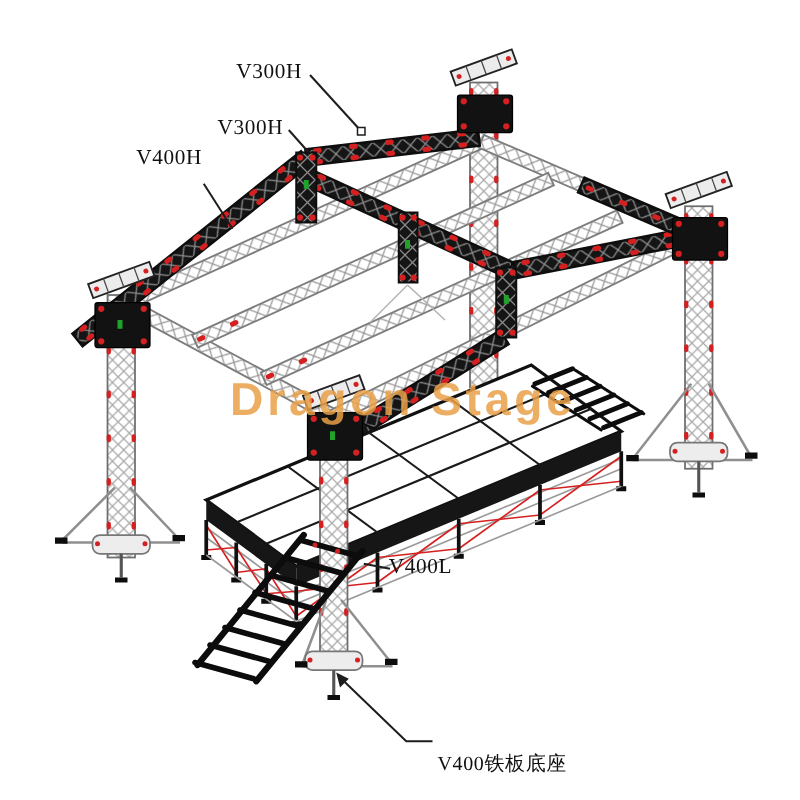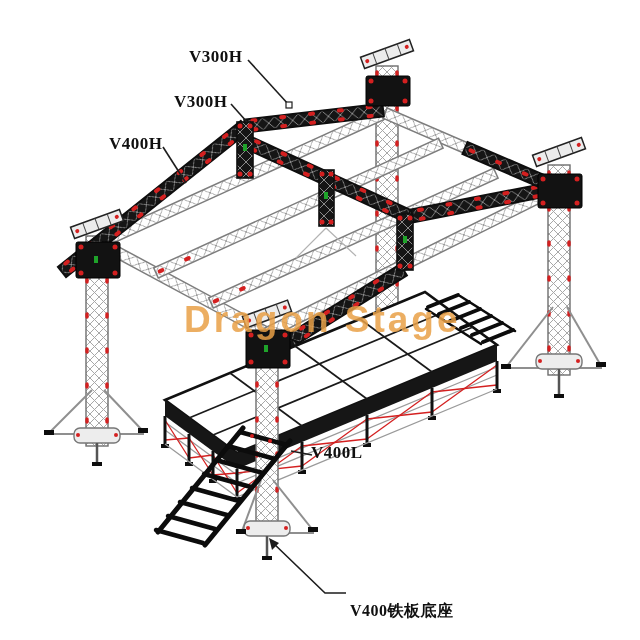--- a/index.html
+++ b/index.html
@@ -27,21 +27,21 @@
   .plate{fill:#ededed;stroke:#777;stroke-width:1.4;}
   .pin{stroke:#555;stroke-width:2.5;}
   .stair{stroke:#0c0c0c;stroke-linecap:round;}
   .brace{stroke:#b3b3b3;stroke-width:1.2;}
   .leader{stroke:#1d1d1d;stroke-width:1.6;fill:none;}
   .lmark{fill:#fff;stroke:#1d1d1d;stroke-width:1.2;}
   .larrow{fill:#1d1d1d;}
   .rdot{fill:var(--accent-red,#d42020);}
   .gdot{fill:#1fa32a;}
   
-  .lbl{position:absolute;color:var(--label-black,#101010);font-weight:bold;
+  .lbl{position:absolute;color:var(--label-black,#101010);font-weight:normal;
        font-size:17px;letter-spacing:.5px;white-space:nowrap;}
   .lbl-cn{font-size:16px;}
   #watermark{position:absolute;left:184px;top:299px;font-family:"Liberation Sans",sans-serif;
        font-size:37px;font-weight:bold;letter-spacing:3px;color:var(--watermark-orange,rgba(233,160,70,.85));}
 </style>
 </head>
 <body>
 
 <div id="canvas">
 <svg width="640" height="640" viewBox="0 0 640 640">
@@ -346,18 +346,18 @@
     <line class="leader" x1="231" y1="104" x2="247" y2="122"></line>
     <line class="leader" x1="163" y1="147" x2="186" y2="183"></line>
     <line class="leader" x1="312" y1="455" x2="291" y2="451"></line>
     <polyline class="leader" points="271,541 325,593 346,593"></polyline>
     <polygon class="larrow" points="269,538 279,543 272,550"></polygon>
   </g>
 </svg>
 
 <div class="lbl" style="left:189px;top:47px;">V300H</div>
 <div class="lbl" style="left:174px;top:92px;">V300H</div>
-<div class="lbl" style="left:109px;top:134px;">V400H</div>
+<div class="lbl" style="left:109px;top:116px;">V400H</div>
 <div class="lbl" style="left:311px;top:443px;">V400L</div>
 <div class="lbl lbl-cn" style="left:350px;top:601px;">V400铁板底座</div>
 
 <div id="watermark">Dragon Stage</div>
 </div>
 
 </body></html>

